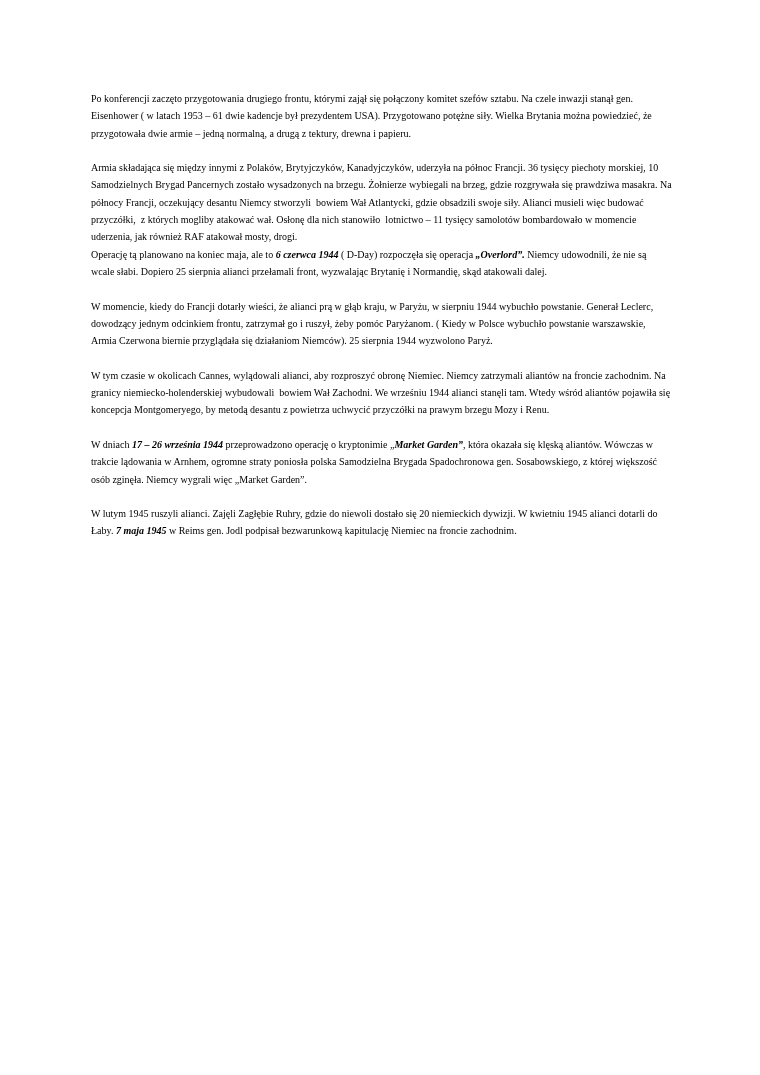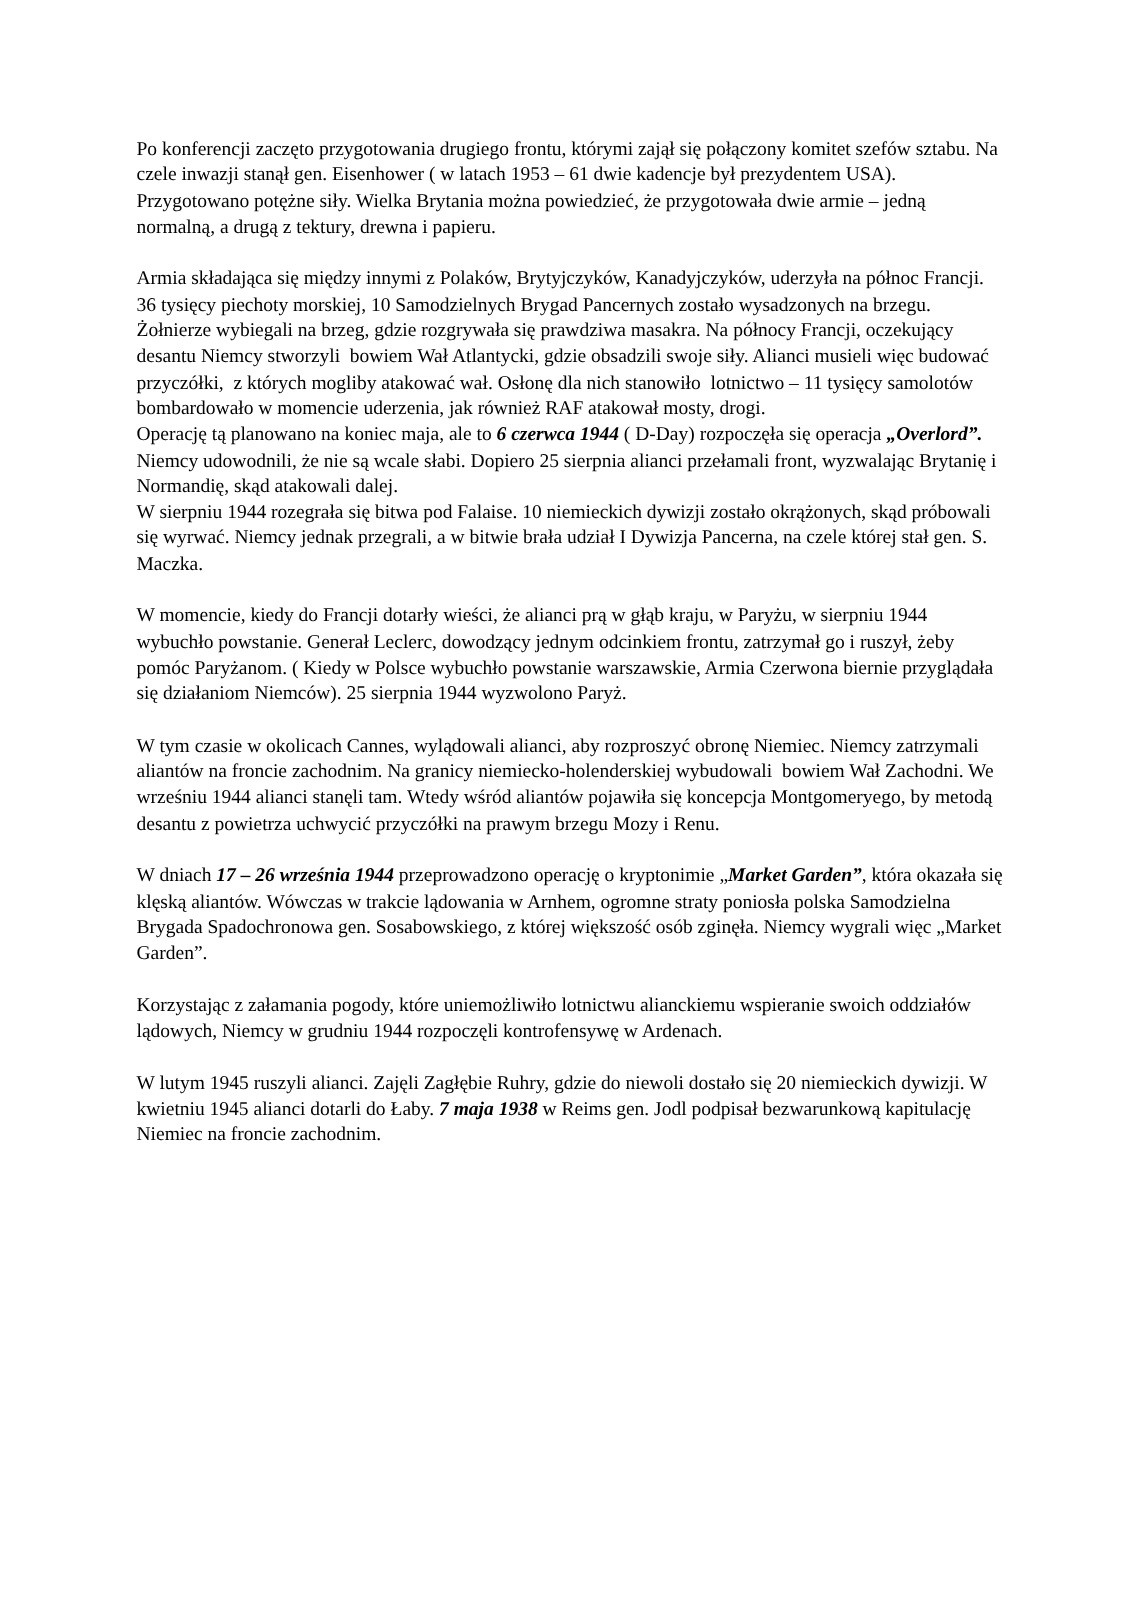--- a/index.html
+++ b/index.html
@@ -10,21 +10,21 @@
   }
   .page {
     position: relative;
     width: 760px;
     height: 1075px;
     background: #ffffff;
     box-sizing: border-box;
     padding: 90px 88px 0 91px;
     overflow: hidden;
     font-family: "Liberation Serif", "DejaVu Serif", serif;
-    font-size: 13px;
+    font-size: 10px;
     line-height: 17.3px;
     color: #000000;
     border-radius: 21px;
   }
   .block {
     margin: 0 0 17.3px 0;
   }
   .para {
     margin: 0;
     padding: 0;
@@ -38,31 +38,27 @@
 <body>
 
 <div class="page">
   <div class="doc-body">
       <div class="block">
         <p class="para"><span class="run">Po konferencji zaczęto przygotowania drugiego frontu, którymi zajął się połączony komitet szefów sztabu. Na czele inwazji stanął gen. Eisenhower ( w latach 1953 – 61 dwie kadencje był prezydentem USA). Przygotowano potężne siły. Wielka Brytania można powiedzieć, że przygotowała dwie armie – jedną normalną, a drugą z tektury, drewna i papieru.</span></p>
       </div>
       <div class="block">
         <p class="para"><span class="run">Armia składająca się między innymi z Polaków, Brytyjczyków, Kanadyjczyków, uderzyła na północ Francji. 36 tysięcy piechoty morskiej, 10 Samodzielnych Brygad Pancernych zostało wysadzonych na brzegu. Żołnierze wybiegali na brzeg, gdzie rozgrywała się prawdziwa masakra. Na północy Francji, oczekujący desantu Niemcy stworzyli  bowiem Wał Atlantycki, gdzie obsadzili swoje siły. Alianci musieli więc budować przyczółki,  z których mogliby atakować wał. Osłonę dla nich stanowiło  lotnictwo – 11 tysięcy samolotów bombardowało w momencie uderzenia, jak również RAF atakował mosty, drogi.</span></p>
         <p class="para"><span class="run">Operację tą planowano na koniec maja, ale to </span><span class="run bold">6 czerwca 1944</span><span class="run"> ( D-Day) rozpoczęła się operacja </span><span class="run bold">„Overlord”.</span><span class="run"> Niemcy udowodnili, że nie są wcale słabi. Dopiero 25 sierpnia alianci przełamali front, wyzwalając Brytanię i Normandię, skąd atakowali dalej.</span></p>
-        <p class="para"><span class="run">W sierpniu 1944 rozegrała się bitwa pod Falaise. 10 niemieckich dywizji zostało okrążonych, skąd próbowali się wyrwać. Niemcy jednak przegrali, a w bitwie brała udział I Dywizja Pancerna, na czele której stał gen. S. Maczka.</span></p>
       </div>
       <div class="block">
         <p class="para"><span class="run">W momencie, kiedy do Francji dotarły wieści, że alianci prą w głąb kraju, w Paryżu, w sierpniu 1944 wybuchło powstanie. Generał Leclerc, dowodzący jednym odcinkiem frontu, zatrzymał go i ruszył, żeby pomóc Paryżanom. ( Kiedy w Polsce wybuchło powstanie warszawskie, Armia Czerwona biernie przyglądała się działaniom Niemców). 25 sierpnia 1944 wyzwolono Paryż.</span></p>
       </div>
       <div class="block">
         <p class="para"><span class="run">W tym czasie w okolicach Cannes, wylądowali alianci, aby rozproszyć obronę Niemiec. Niemcy zatrzymali aliantów na froncie zachodnim. Na granicy niemiecko-holenderskiej wybudowali  bowiem Wał Zachodni. We wrześniu 1944 alianci stanęli tam. Wtedy wśród aliantów pojawiła się koncepcja Montgomeryego, by metodą desantu z powietrza uchwycić przyczółki na prawym brzegu Mozy i Renu.</span></p>
       </div>
       <div class="block">
         <p class="para"><span class="run">W dniach </span><span class="run bold">17 – 26 września 1944</span><span class="run"> przeprowadzono operację o kryptonimie „</span><span class="run bold">Market Garden”</span><span class="run">, która okazała się klęską aliantów. Wówczas w trakcie lądowania w Arnhem, ogromne straty poniosła polska Samodzielna Brygada Spadochronowa gen. Sosabowskiego, z której większość osób zginęła. Niemcy wygrali więc „Market Garden”.</span></p>
       </div>
       <div class="block">
-        <p class="para"><span class="run">Korzystając z załamania pogody, które uniemożliwiło lotnictwu alianckiemu wspieranie swoich oddziałów lądowych, Niemcy w grudniu 1944 rozpoczęli kontrofensywę w Ardenach.</span></p>
-      </div>
-      <div class="block">
-        <p class="para"><span class="run">W lutym 1945 ruszyli alianci. Zajęli Zagłębie Ruhry, gdzie do niewoli dostało się 20 niemieckich dywizji. W kwietniu 1945 alianci dotarli do Łaby. </span><span class="run bold">7 maja 1938</span><span class="run"> w Reims gen. Jodl podpisał bezwarunkową kapitulację Niemiec na froncie zachodnim.</span></p>
+        <p class="para"><span class="run">W lutym 1945 ruszyli alianci. Zajęli Zagłębie Ruhry, gdzie do niewoli dostało się 20 niemieckich dywizji. W kwietniu 1945 alianci dotarli do Łaby. </span><span class="run bold">7 maja 1945</span><span class="run"> w Reims gen. Jodl podpisał bezwarunkową kapitulację Niemiec na froncie zachodnim.</span></p>
       </div>
     </div>
 </div>
 
 </body></html>

